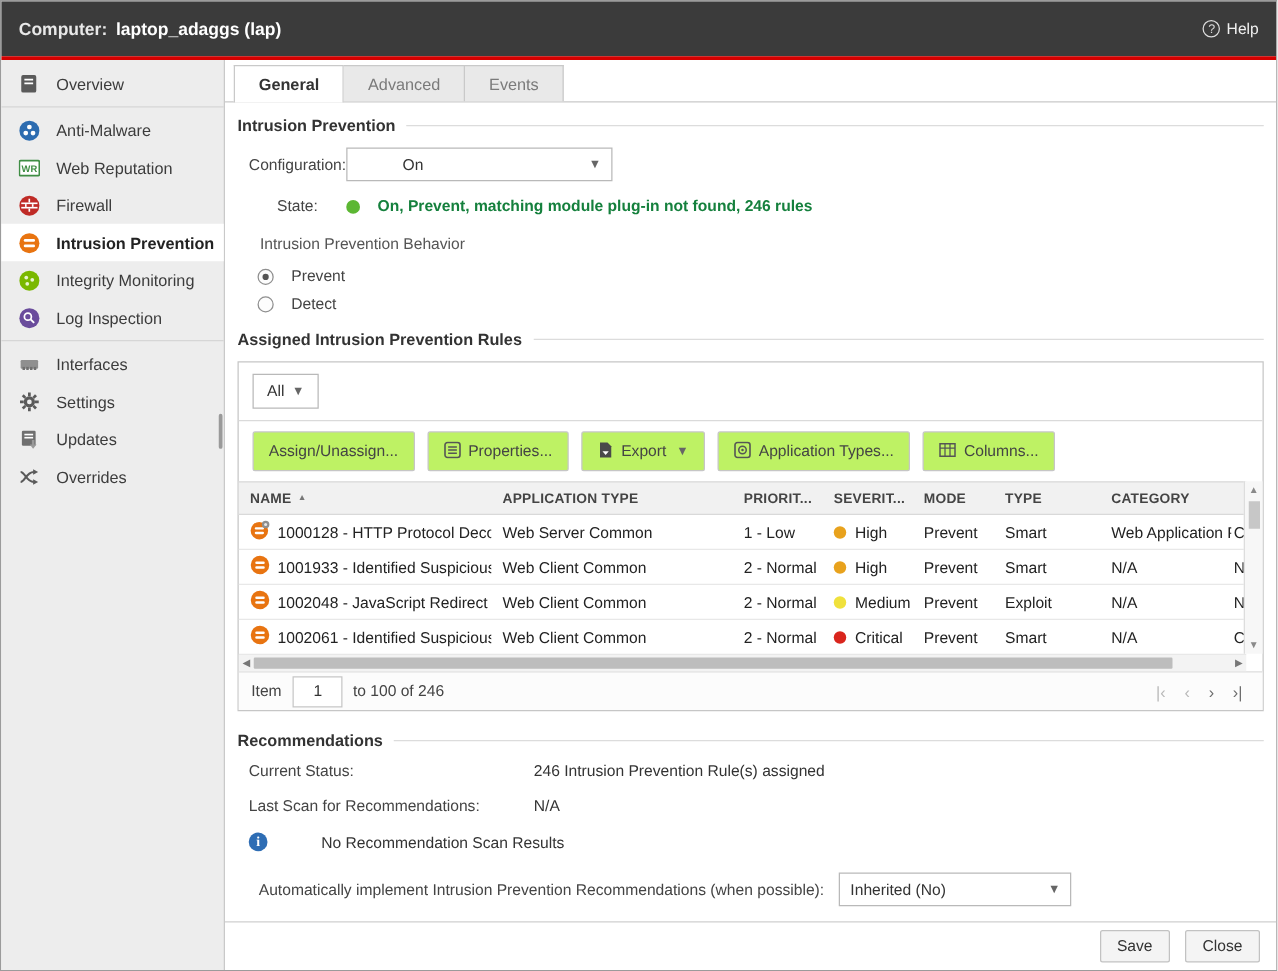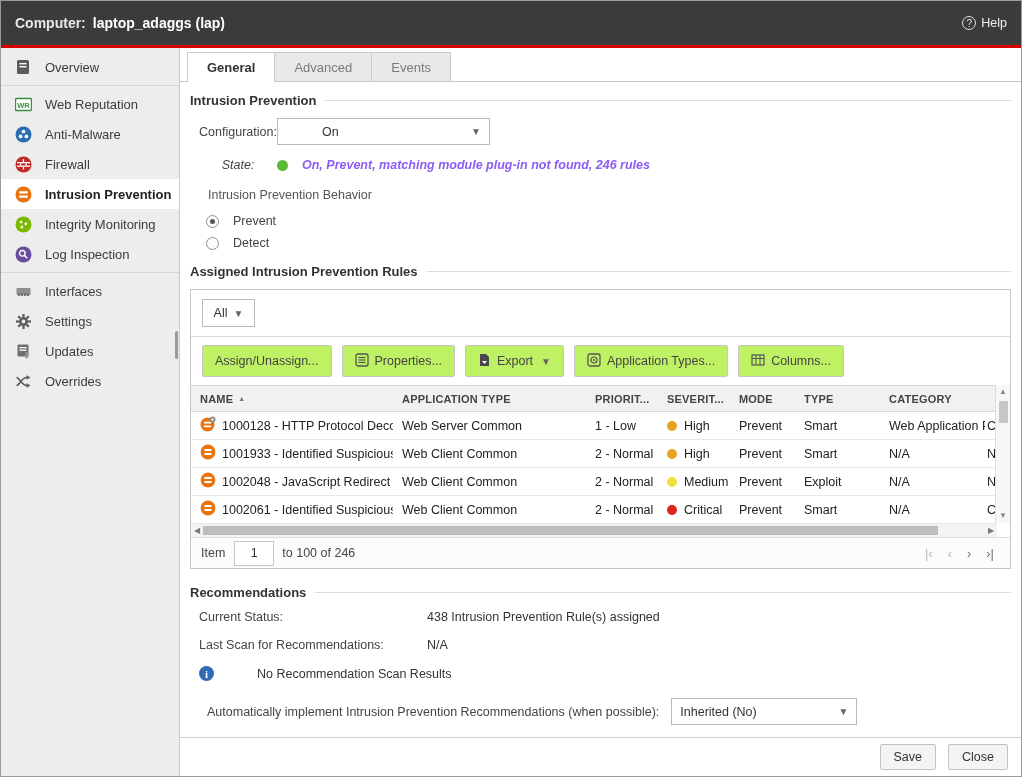--- a/index.html
+++ b/index.html
@@ -41,21 +41,21 @@
   .section-head .st { font-size:13px; font-weight:bold; color:#333; white-space:nowrap; }
   .section-head .rule { flex:1; height:1px; background:#dcdcdc; margin-left:9px; }
 
   .form-area { padding-left:9px; }
   .form-row { display:flex; align-items:center; margin-bottom:13px; }
   .form-label { width:78px; font-size:12.5px; color:#444; flex:0 0 auto;text-align:center; }
   .select { height:27px; border:1px solid #b9b9b9; background:#fff; display:flex; align-items:center; padding:0 8px; font-size:12.5px; color:#333; position:relative; cursor:pointer; }
   .select .caret { margin-left:auto; color:#666; font-size:10px; }
   .cfg-select { width:213px;padding-left:44px; }
   .state-dot { width:11px; height:11px; border-radius:50%; margin-right:14px; }
-  .state-text { font-size:12.5px; font-weight:bold; color:#8b5cf6; }
+  .state-text { font-size:12.5px; font-weight:bold; color:#15803d; }
   .behavior { font-size:12.5px; color:#555; margin:16px 0 12px 9px; }
   .radio-row { display:flex; align-items:center; gap:14px; padding-left:16px; margin-bottom:8px; cursor:pointer; }
   .radio { width:13px; height:13px; border:1px solid #8f8f8f; border-radius:50%; background:#fdfdfd; display:flex; align-items:center; justify-content:center; }
   .radio.checked::after { content:""; width:5px; height:5px; border-radius:50%; background:#555; }
   .radio-label { font-size:12.5px; color:#444; }
 
   
   .panel { border:1px solid #c6c6c6; margin-bottom:16px; }
   .filter-row { padding:9px 11px; }
   .all-btn { width:53px; height:28px; border:1px solid #b9b9b9; background:#fff; display:inline-flex; align-items:center; justify-content:center; gap:6px; font-size:12.5px; color:#333; cursor:pointer; }
@@ -133,37 +133,37 @@
               <rect x="4.5" y="4" width="7" height="1.4" fill="#fff"></rect>
               <rect x="4.5" y="7" width="7" height="1.4" fill="#fff"></rect>
             </svg>
         </span>
           <span>Overview</span>
       </div>
       <div class="side-divider"></div>
       <div class="side-item">
         <span class="sicon">
           <svg width="17" height="17">
-              <rect x="0.5" y="2.5" width="16" height="12" rx="1" fill="#fff" stroke="#3f8d44" stroke-width="1.4"></rect>
-              <text x="8.5" y="11.6" font-size="7.5" font-weight="bold" fill="#3f8d44" text-anchor="middle" font-family="Liberation Sans, sans-serif">WR</text>
-            </svg>
-        </span>
-          <span>Web Reputation</span>
-      </div>
-      <div class="side-item">
-        <span class="sicon">
-          <svg width="17" height="17">
               <circle cx="8.5" cy="8.5" r="8" fill="#2c6cb0"></circle>
               <circle cx="8.5" cy="5.6" r="1.9" fill="#fff"></circle>
               <circle cx="5.6" cy="10.4" r="1.9" fill="#fff"></circle>
               <circle cx="11.4" cy="10.4" r="1.9" fill="#fff"></circle>
               <circle cx="8.5" cy="8.7" r="1.2" fill="#2c6cb0"></circle>
             </svg>
         </span>
           <span>Anti-Malware</span>
+      </div>
+      <div class="side-item">
+        <span class="sicon">
+          <svg width="17" height="17">
+              <rect x="0.5" y="2.5" width="16" height="12" rx="1" fill="#fff" stroke="#3f8d44" stroke-width="1.4"></rect>
+              <text x="8.5" y="11.6" font-size="7.5" font-weight="bold" fill="#3f8d44" text-anchor="middle" font-family="Liberation Sans, sans-serif">WR</text>
+            </svg>
+        </span>
+          <span>Web Reputation</span>
       </div>
       <div class="side-item">
         <span class="sicon">
           <svg width="17" height="17">
               <circle cx="8.5" cy="8.5" r="8" fill="#bf2b26"></circle>
               <rect x="2" y="6" width="13" height="1.3" fill="#fff"></rect>
               <rect x="2" y="9.5" width="13" height="1.3" fill="#fff"></rect>
               <rect x="7.8" y="3" width="1.3" height="3" fill="#fff"></rect>
               <rect x="5" y="7.3" width="1.3" height="2.2" fill="#fff"></rect>
               <rect x="10.5" y="7.3" width="1.3" height="2.2" fill="#fff"></rect>
@@ -274,21 +274,21 @@
           <span class="rule"></span>
         </div>
         <div class="form-area">
           <div class="form-row">
             <span class="form-label">Configuration:</span>
             <div class="select cfg-select">
               <span>On</span>
               <span class="caret">▼</span>
             </div>
           </div>
-          <div class="form-row" style="margin-bottom:9px;font-style:italic;">
+          <div class="form-row" style="margin-bottom:9px;">
             <span class="form-label">State:</span>
             <span class="state-dot" style="background-color: rgb(92, 183, 51);"></span>
             <span class="state-text">On, Prevent, matching module plug-in not found, 246 rules</span>
           </div>
           <div class="behavior" style="padding-left:0;">Intrusion Prevention Behavior</div>
         </div>
         <div class="radio-row">
           <span class="radio checked"></span>
           <span class="radio-label">Prevent</span>
         </div>
@@ -476,21 +476,21 @@
             </span>
           </div>
         </div>
 
         <div class="section-head">
           <span class="st">Recommendations</span>
           <span class="rule"></span>
         </div>
         <div class="rec-row">
           <span class="rec-label">Current Status:</span>
-          <span class="rec-value">438 Intrusion Prevention Rule(s) assigned</span>
+          <span class="rec-value">246 Intrusion Prevention Rule(s) assigned</span>
         </div>
         <div class="rec-row">
           <span class="rec-label">Last Scan for Recommendations:</span>
           <span class="rec-value">N/A</span>
         </div>
         <div class="info-row">
           <span class="info-icon">i</span>
           <span class="info-text">No Recommendation Scan Results</span>
         </div>
         <div class="auto-row">

